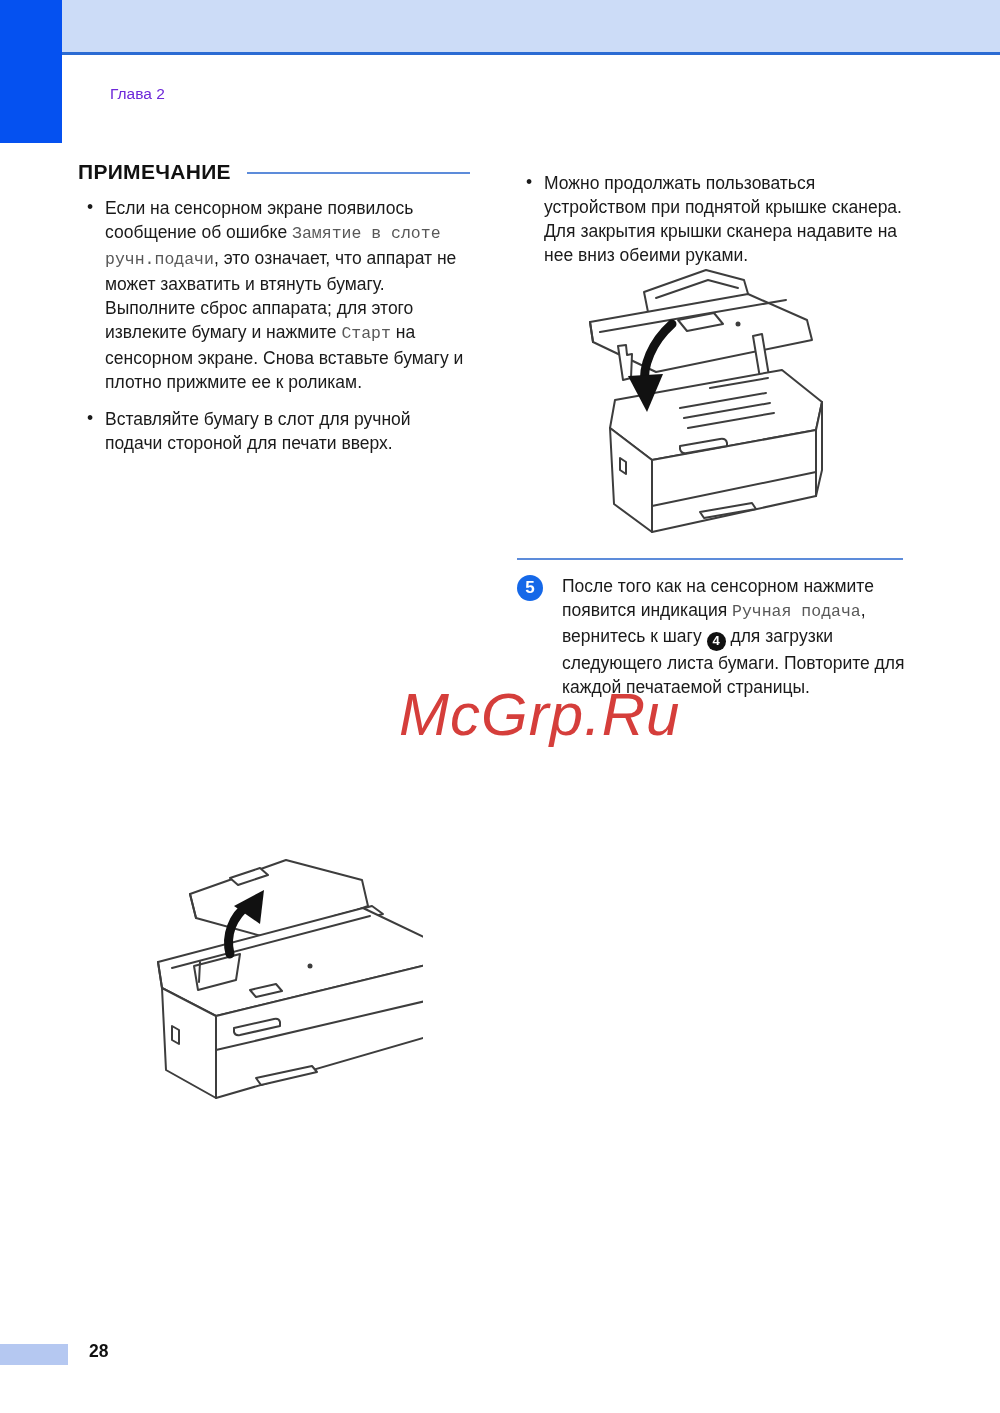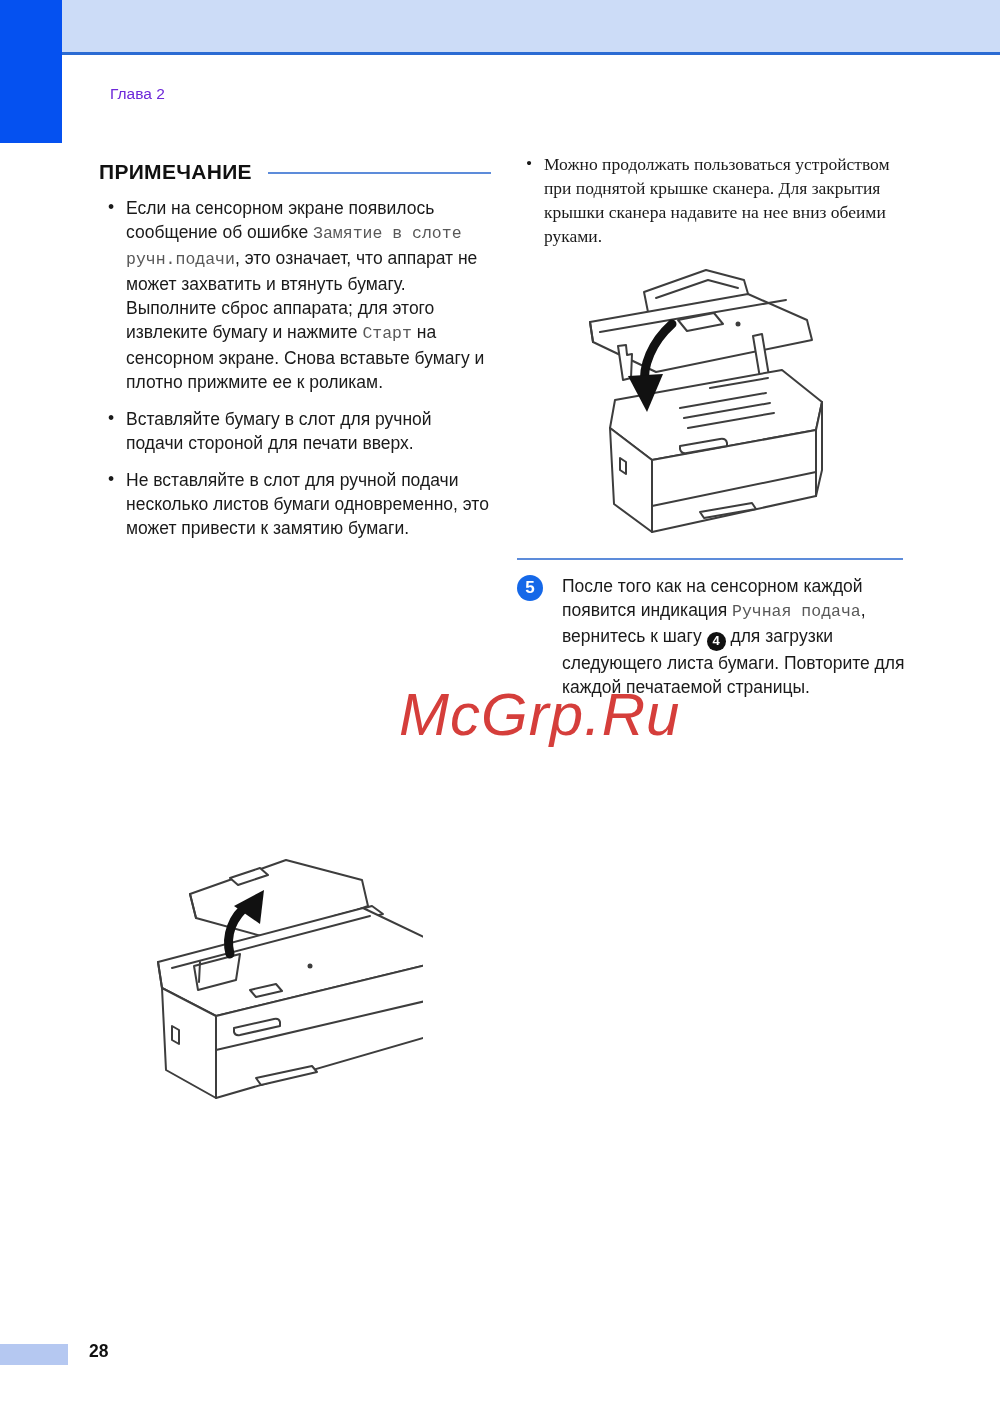--- a/index.html
+++ b/index.html
@@ -6,31 +6,31 @@
   body{
     width:1000px;height:1413px;position:relative;background:#ffffff;
     font-family:"Liberation Sans",sans-serif;color:#1a1a1a;overflow:hidden;
   }
   
   .top-band{position:absolute;left:0;top:0;width:1000px;height:52px;
     background:#ccdcf7;border-bottom:3px solid #2b6bd3;}
   .corner-block{position:absolute;left:0;top:0;width:62px;height:143px;background:#0551f0;z-index:2;}
   .chapter{position:absolute;left:110px;top:85px;font-size:15.5px;color:#6d28d9;}
   
-  .left-col{position:absolute;left:78px;top:160px;width:392px;margin-left:21px;}
+  .left-col{position:absolute;left:78px;top:160px;width:392px;}
   .heading-row{display:flex;align-items:center;}
   .note-heading{font-size:21px;font-weight:bold;letter-spacing:0.3px;color:#111;}
   .heading-line{flex:1;height:2px;background:#5d8cda;margin-left:16px;margin-top:2px;}
   .note-list{list-style:none;margin:12px 0 0;padding:0;}
   .note-list li{position:relative;padding-left:27px;margin-bottom:13px;
     font-size:17.5px;line-height:24px;}
   .note-list li::before{content:"\2022";position:absolute;left:9px;top:-1px;}
   .mono{font-family:"Liberation Mono","DejaVu Sans Mono",monospace;
     color:#585858;font-size:16.5px;}
-  .right-bullet{position:absolute;left:517px;top:140px;width:394px;font-family:Liberation Serif, serif;}
+  .right-bullet{position:absolute;left:517px;top:159px;width:394px;}
   .right-bullet .note-list li{margin-bottom:0;}
   
   .illus{position:absolute;}
   .illus svg{display:block;}
   
   .step-rule{position:absolute;left:517px;top:558px;width:386px;height:2px;background:#5d8cda;}
   .step{position:absolute;left:517px;top:574px;width:400px;display:flex;align-items:flex-start;}
   .step-circle{flex:0 0 auto;width:26px;height:26px;border-radius:50%;background:#1568e8;
     color:#fff;font-size:17px;font-weight:bold;display:flex;align-items:center;
     justify-content:center;margin-top:1px;}
@@ -53,21 +53,20 @@
 <div class="chapter">Глава 2</div>
 
 <div class="left-col">
   <div class="heading-row">
     <span class="note-heading">ПРИМЕЧАНИЕ</span>
     <span class="heading-line"></span>
   </div>
   <ul class="note-list">
     <li><span>Если на сенсорном экране появилось сообщение об ошибке </span><span class="mono">Замятие в слоте ручн.подачи</span><span>, это означает, что аппарат не может захватить и втянуть бумагу. Выполните сброс аппарата; для этого извлеките бумагу и нажмите </span><span class="mono">Старт</span><span> на сенсорном экране. Снова вставьте бумагу и плотно прижмите ее к роликам.</span></li>
     <li><span>Вставляйте бумагу в слот для ручной подачи стороной для печати вверх.</span></li>
-    <li><span>Не вставляйте в слот для ручной подачи несколько листов бумаги одновременно, это может привести к замятию бумаги.</span></li>
   </ul>
 </div>
 
 <div class="right-bullet">
   <ul class="note-list">
     <li><span>Можно продолжать пользоваться устройством при поднятой крышке сканера. Для закрытия крышки сканера надавите на нее вниз обеими руками.</span></li>
   </ul>
 </div>
 
 <div class="illus" style="left:560px;top:260px;">
@@ -104,21 +103,21 @@
         <path d="M112,64 C92,82 82,106 85,126" stroke="#111" stroke-width="9" fill="none"></path>
         <path d="M68,116 L103,114 L87,152 Z" fill="#111" stroke="none"></path>
       </g>
     </g>
   </svg>
 </div>
 
 <div class="step-rule"></div>
 <div class="step">
   <div class="step-circle">5</div>
-  <div class="step-text"><span>После того как на сенсорном каждой появится индикация </span><span class="mono">Ручная подача</span><span>, вернитесь к шагу </span><span class="badge-num">4</span><span> для загрузки следующего листа бумаги. Повторите для каждой печатаемой страницы.</span></div>
+  <div class="step-text"><span>После того как на сенсорном нажмите появится индикация </span><span class="mono">Ручная подача</span><span>, вернитесь к шагу </span><span class="badge-num">4</span><span> для загрузки следующего листа бумаги. Повторите для каждой печатаемой страницы.</span></div>
 </div>
 
 <div class="illus" style="left:138px;top:850px;">
   <svg width="285" height="270" viewBox="0 0 285 270">
     <g stroke="#3d3d3d" stroke-width="2" fill="#ffffff" stroke-linejoin="round" stroke-linecap="round">
 
       <path d="M52,44 L148,10 L224,30 L230,56 L138,90 L58,68 Z"></path>
       <path d="M58,68 L52,44" fill="none"></path>
       <path d="M92,28 l30,-10 l8,7 l-30,10 Z"></path>
 

